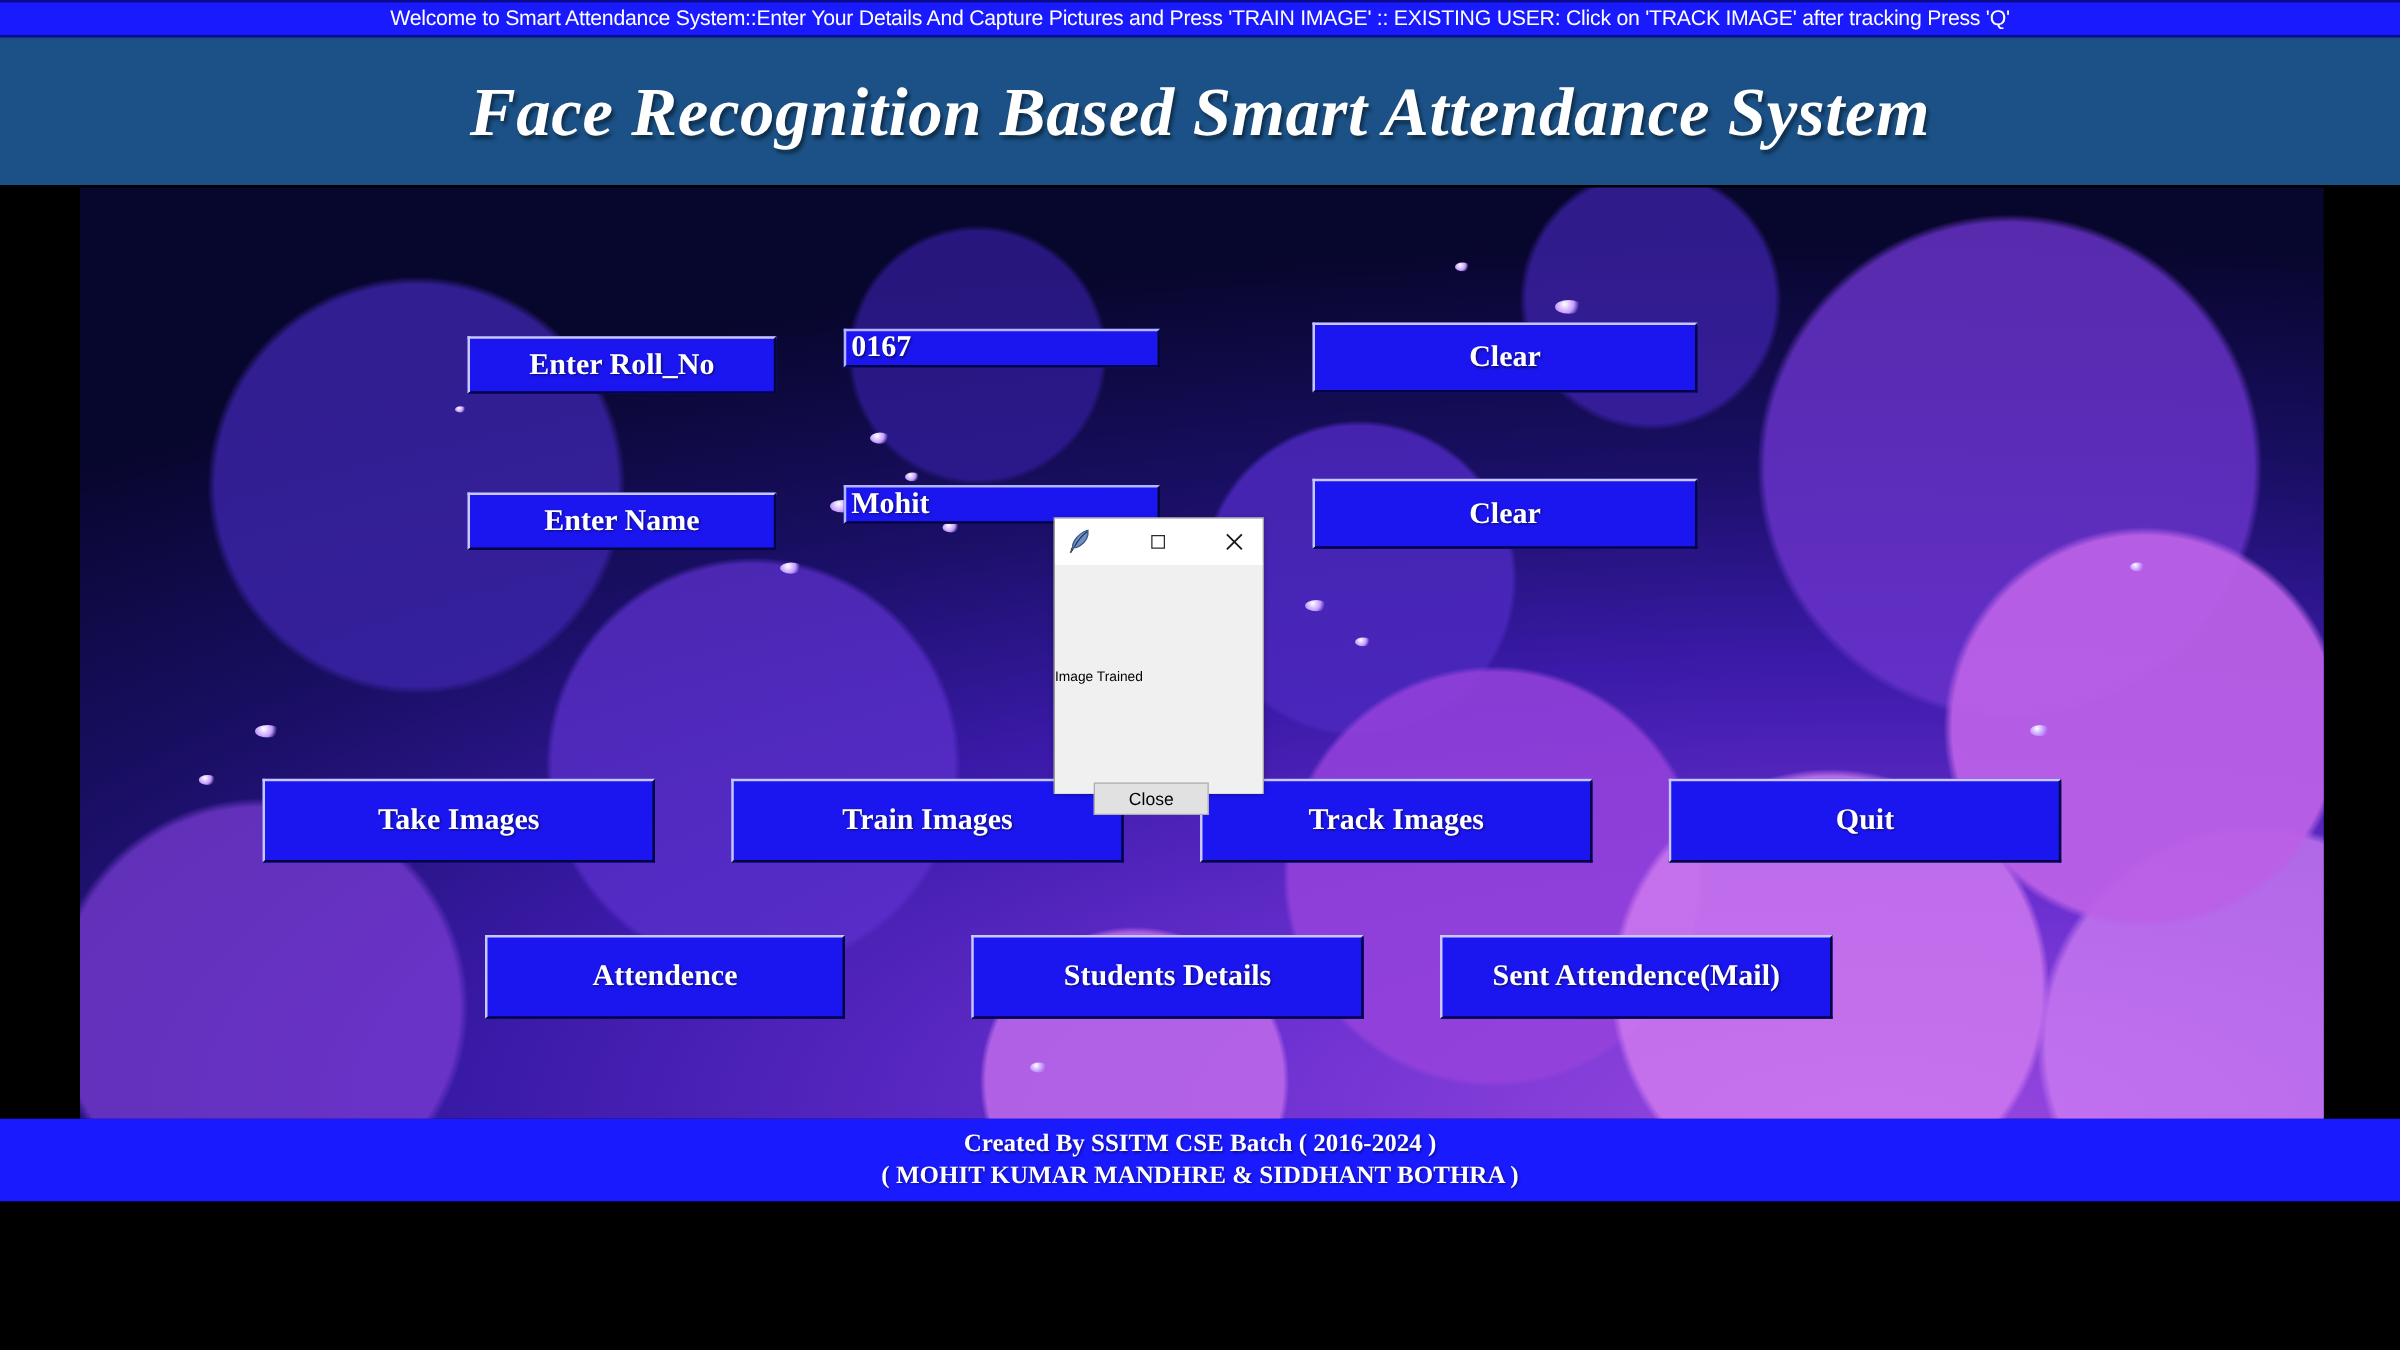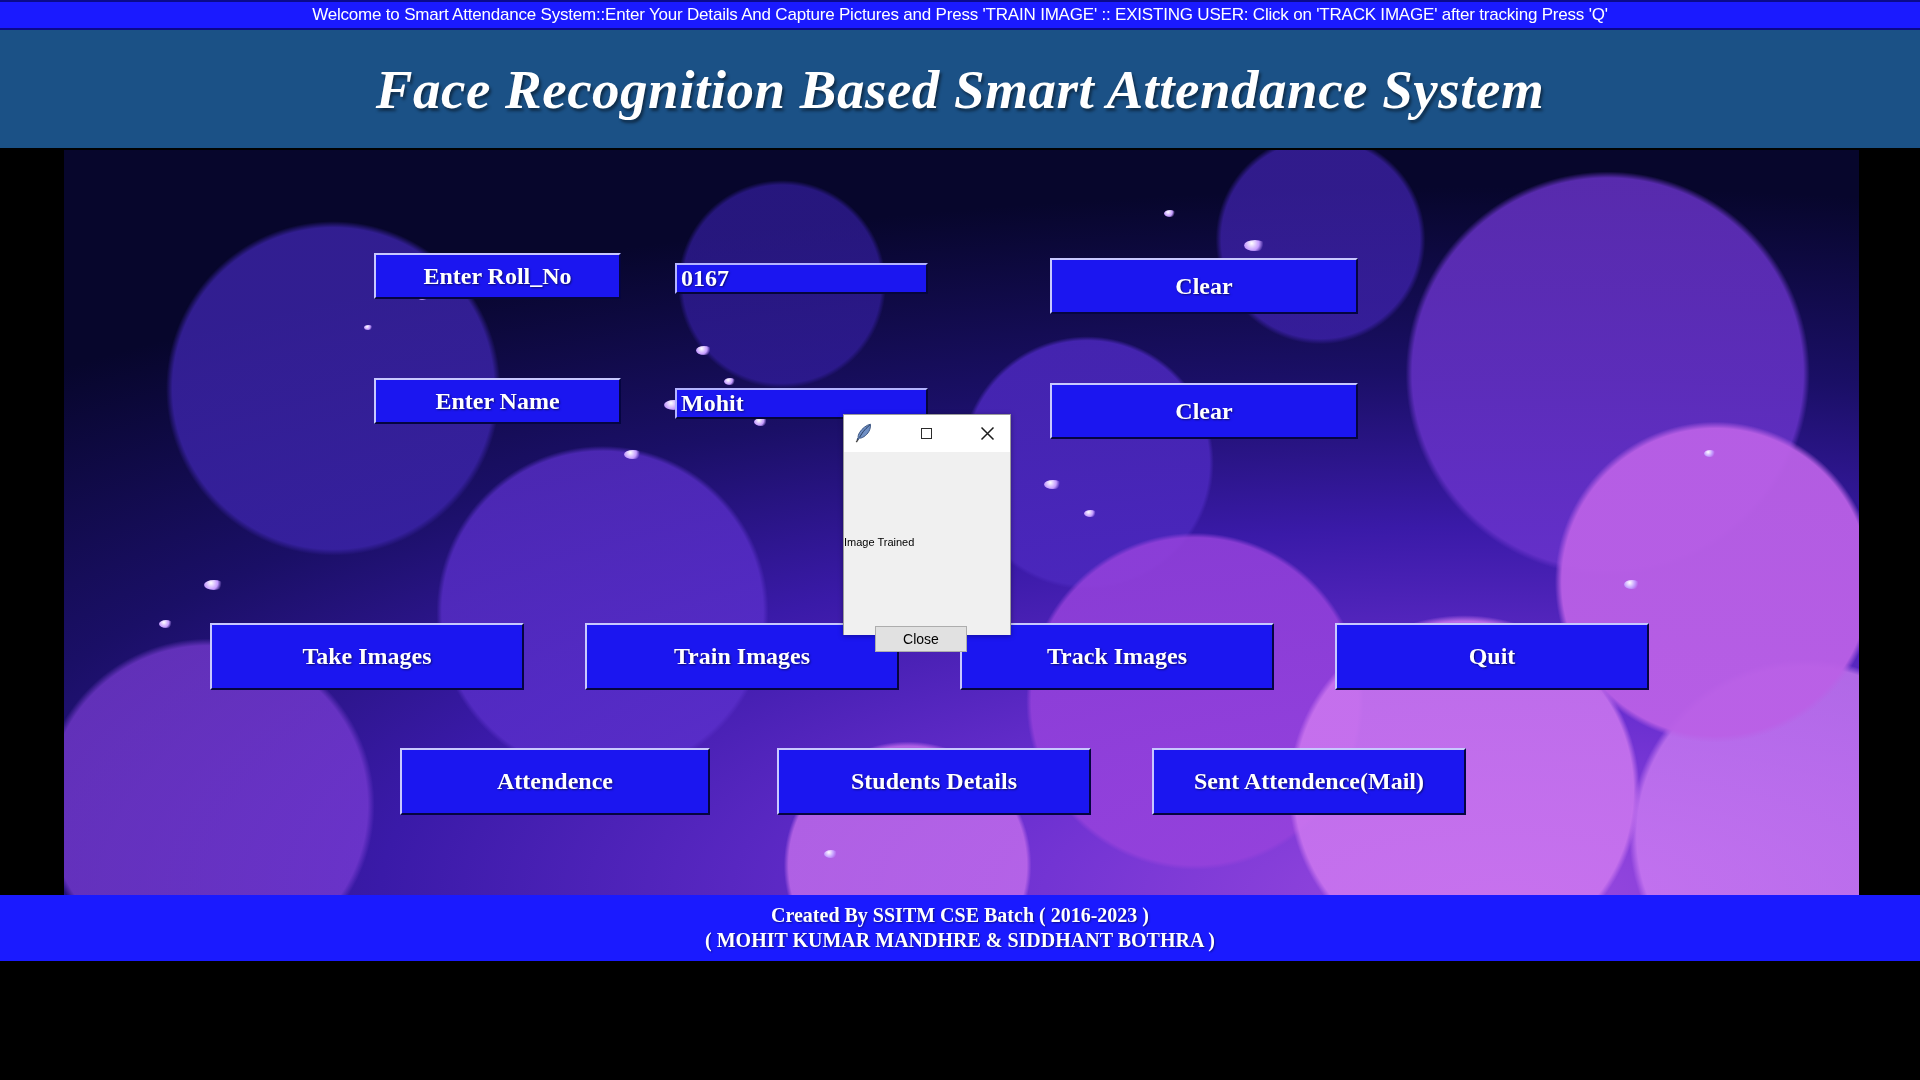--- a/index.html
+++ b/index.html
@@ -128,20 +128,21 @@
     box-sizing: border-box;
     color: #ffffff;
     font-family: "Liberation Serif", "DejaVu Serif", serif;
     font-weight: bold;
     font-size: 24px;
     display: flex;
     align-items: center;
     justify-content: center;
     text-shadow: 1px 1px 2px rgba(0,0,0,0.55);
     user-select: none;
+    margin-top: 16px;
   }
 
   
   .tk-entry {
     position: absolute;
     background: #1b16f0;
     border-top: 2px solid #b4b4ff;
     border-left: 2px solid #b4b4ff;
     border-right: 2px solid #05053a;
     border-bottom: 2px solid #05053a;
@@ -348,21 +349,21 @@
     </div>
 
     <div class="tk-btn" style="left:896px;top:473px;width:314px;height:67px;">
       <span>Track Images</span>
     </div>
 
     <div class="tk-btn" style="left:1271px;top:473px;width:314px;height:67px;">
       <span>Quit</span>
     </div>
 
-    <div class="tk-btn" style="left:336px;top:598px;width:310px;height:67px;justify-content:center;">
+    <div class="tk-btn" style="left:324px;top:598px;width:288px;height:67px;justify-content:center;">
       <span>Attendence</span>
     </div>
 
     <div class="tk-btn" style="left:713px;top:598px;width:314px;height:67px;">
       <span>Students Details</span>
     </div>
 
     <div class="tk-btn" style="left:1088px;top:598px;width:314px;height:67px;">
       <span>Sent Attendence(Mail)</span>
     </div>
@@ -389,17 +390,17 @@
     </div>
     <div class="dialog-body">
       <div class="dialog-message">Image Trained</div>
       <div class="dialog-close-btn">
         <span>Close</span>
       </div>
     </div>
   </div>
 
   <div class="footer">
-    <div class="footer-line">Created By SSITM CSE Batch ( 2016-2023 )</div>
+    <div class="footer-line">Created By SSITM CSE Batch ( 2016-2024 )</div>
     <div class="footer-line">( MOHIT KUMAR MANDHRE &amp; SIDDHANT BOTHRA )</div>
   </div>
 
 </div>
 
 </body></html>

